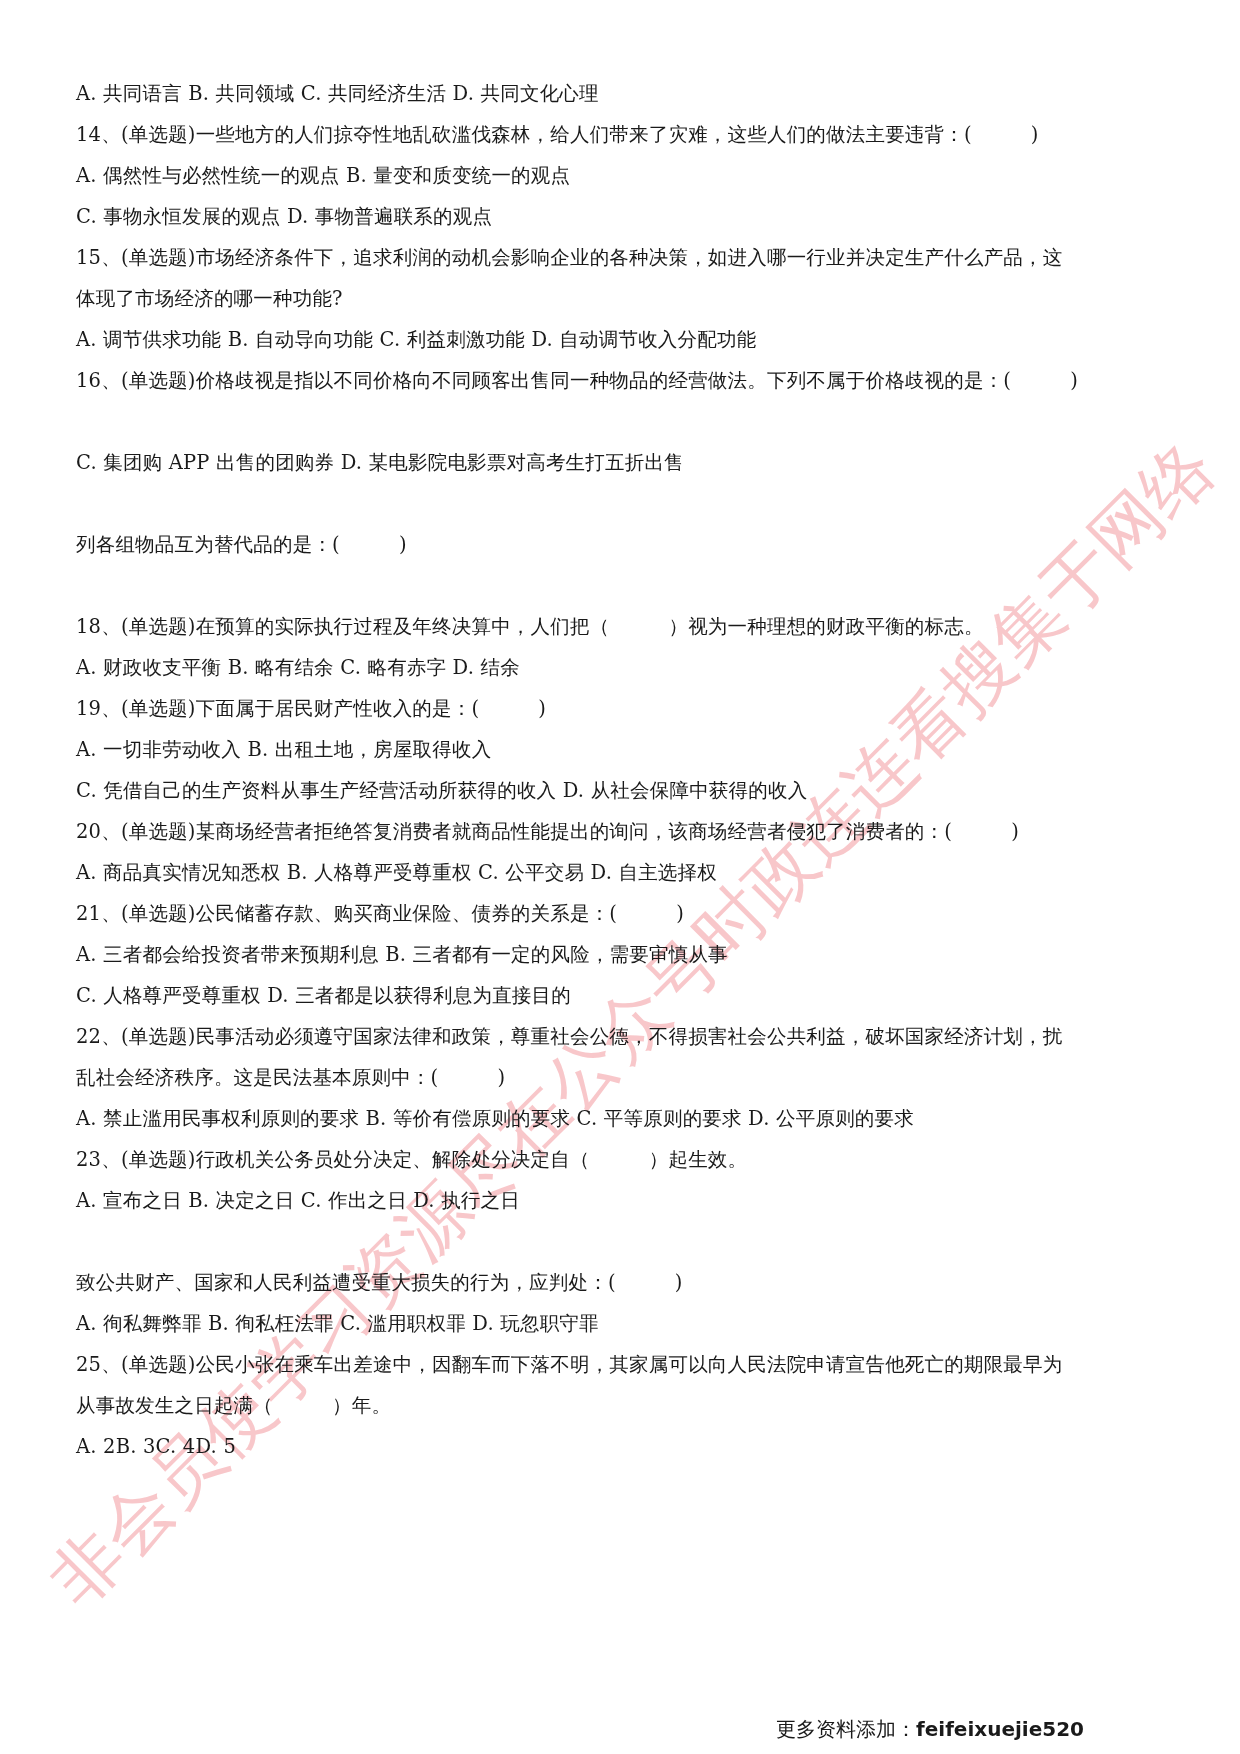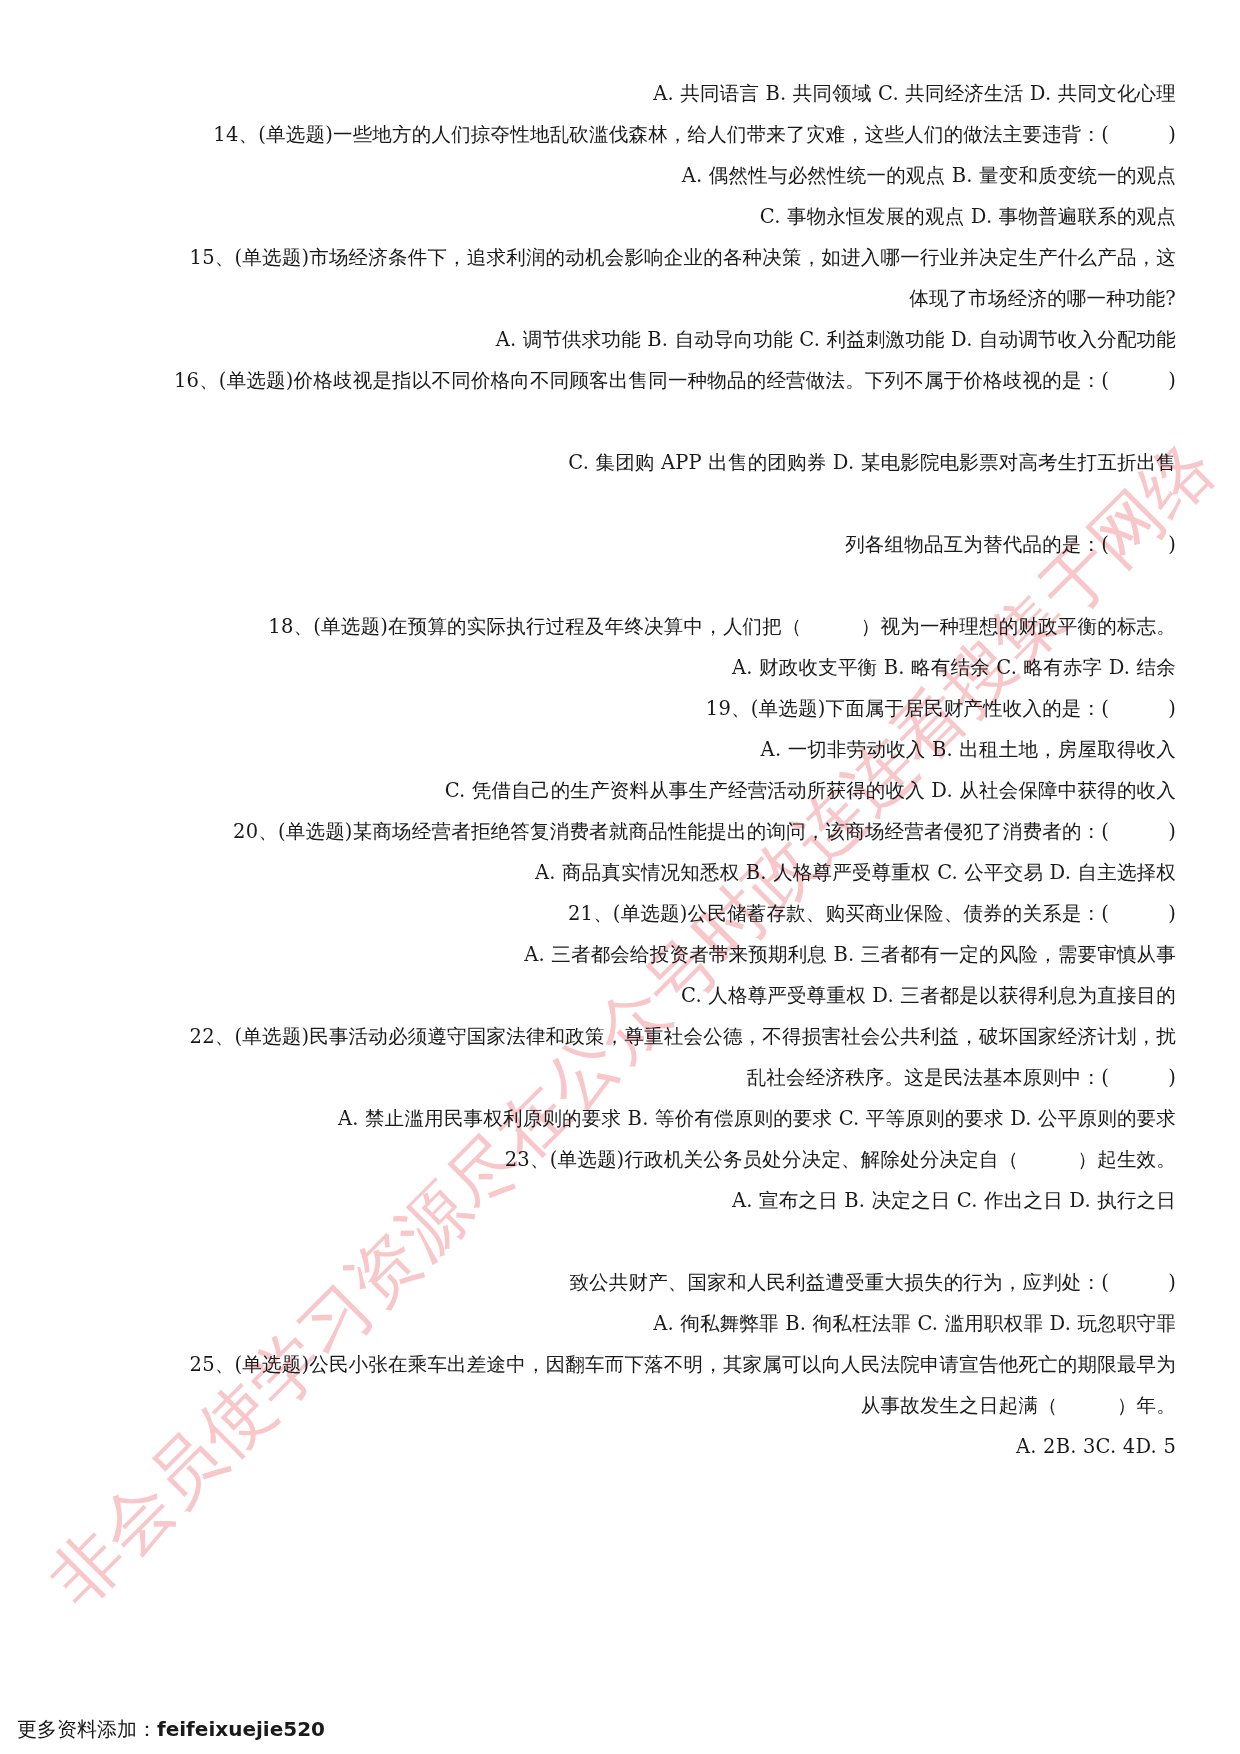--- a/index.html
+++ b/index.html
@@ -6,29 +6,28 @@
   body {
     width: 1240px; height: 1754px; position: relative; overflow: hidden;
     font-family: "DejaVu Serif", "Liberation Serif", serif;
     color: #1a1a1a;
   }
   .page { position: absolute; left: 0; top: 0; width: 1240px; height: 1754px; }
   .line {
     position: absolute; left: 76px; width: 1100px;
     font-size: 19.5px; line-height: 24px; white-space: nowrap;
     letter-spacing: 0.2px;
-    text-align: right;
   }
   .watermark {
     position: absolute; font-family: "DejaVu Sans", sans-serif;
     color: rgba(232, 70, 80, 0.30); font-size: 70px; white-space: nowrap;
     transform-origin: left top; pointer-events: none;
   }
   .footer {
-    position: absolute; left: 17px; top: 1716px; width: 1080px; text-align: left;
+    position: absolute; left: 4px; top: 1716px; width: 1080px; text-align: right;
     font-size: 20px; font-weight: bold;
   }
   .footer .cn { font-family: "DejaVu Serif", serif; font-weight: normal; }
   .footer .id { font-family: "DejaVu Sans", sans-serif; font-weight: bold; }
 </style>
 </head>
 <body>
 
 <div class="page">
 

